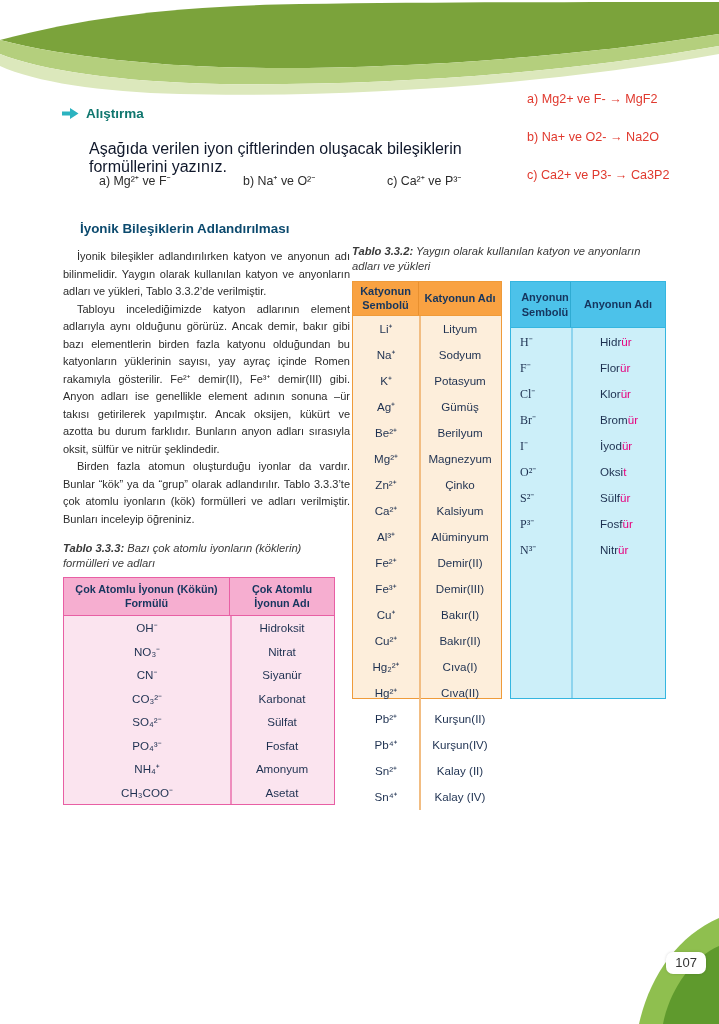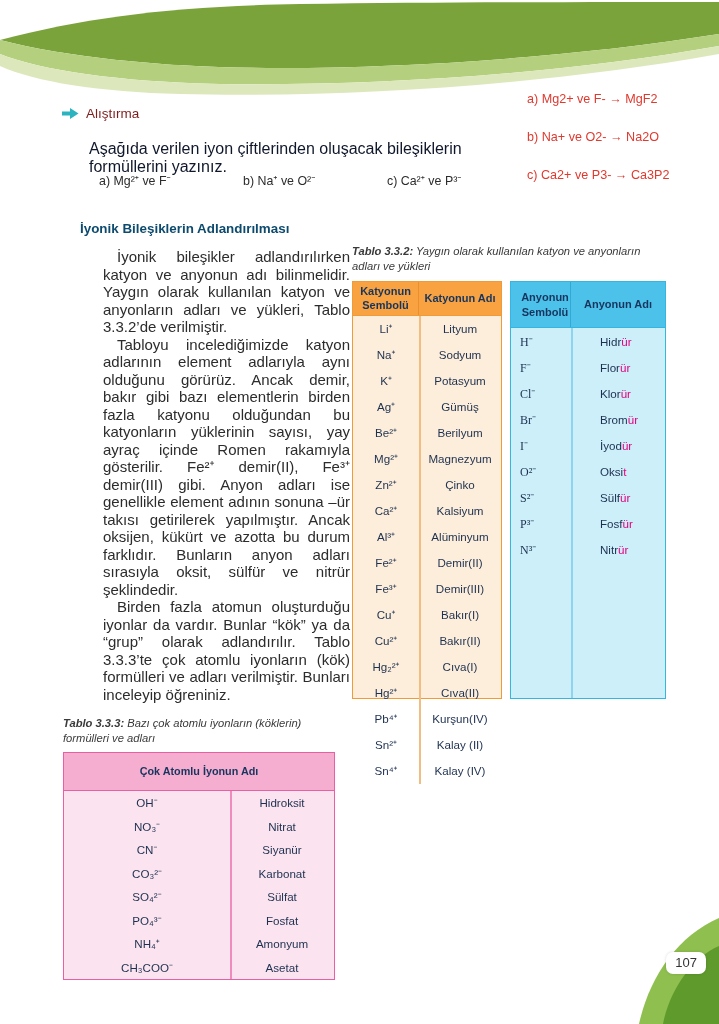--- a/index.html
+++ b/index.html
@@ -5,34 +5,34 @@
   * { box-sizing: border-box; margin: 0; padding: 0; }
   html,body { background:#e9e9e5; }
   body { font-family:"Liberation Sans", sans-serif; }
   .page { position:relative; width:719px; height:1024px; background:#ffffff; margin:0 auto; overflow:hidden; }
 
   
   .header-wave { position:absolute; top:0; left:0; display:block; }
 
   
   .exercise-head { position:absolute; left:62px; top:106px; display:flex; align-items:center; gap:7px; }
-  .exercise-label { font-weight:normal; font-size:13.5px; color:#7f1d1d; }
+  .exercise-label { font-weight:bold; font-size:13.5px; color:#0f766e; }
   .exercise-intro { position:absolute; left:89px; top:140px; width:420px; font-size:16px; color:#0f172a; }
   .exercise-items { position:absolute; left:99px; top:172px; display:flex; font-size:12.4px; color:#2c2c2c; }
   .exercise-items span.exi { width:144px; }
   .exercise-items span.exi:last-child { width:auto; }
 
   .answers { position:absolute; left:527px; top:92px; color:#e0392e; font-size:12.6px; }
   .answer-line { margin-bottom:24px; white-space:nowrap; }
 
   .section-title { position:absolute; left:80px; top:221px; font-size:13.4px; font-weight:bold; color:#0c4a6e; }
 
   
   .left-col { position:absolute; left:63px; top:248px; width:287px; }
-  .left-col p { font-size:15px; line-height:17.5px; text-align:justify; text-indent:14px; color:#2c2c2c;margin-left:40px; }
+  .left-col p { font-size:11px; line-height:17.5px; text-align:justify; text-indent:14px; color:#2c2c2c; }
 
   .caption { font-size:11.2px; font-style:italic; color:#3a3a3a; line-height:14.5px; }
   .caption .cap-label { font-weight:bold; }
   .cap-333 { margin-top:13px; }
 
   
   .poly-table { margin-top:7px; width:272px; border:1.6px solid #e85fa4; background:#fbe4ef; }
   .poly-head { display:flex; background:#f6aed0; border-bottom:1.6px solid #e85fa4; font-weight:bold; color:#15355e; font-size:10.8px; text-align:center; height:38px; }
   .poly-head .th { display:flex; align-items:center; justify-content:center; padding:2px 4px; line-height:1.25; }
   .poly-head .th.c1 { width:166px; border-right:1.6px solid #e85fa4; }
@@ -119,20 +119,21 @@
     <p>Tabloyu incelediğimizde katyon adlarının element adlarıyla aynı olduğunu görürüz. Ancak demir, bakır gibi bazı elementlerin birden fazla katyonu olduğundan bu katyonların yüklerinin sayısı, yay ayraç içinde Romen rakamıyla gösterilir. Fe²⁺ demir(II), Fe³⁺ demir(III) gibi. Anyon adları ise genellikle element adının sonuna –ür takısı getirilerek yapılmıştır. Ancak oksijen, kükürt ve azotta bu durum farklıdır. Bunların anyon adları sırasıyla oksit, sülfür ve nitrür şeklindedir.</p>
     <p>Birden fazla atomun oluşturduğu iyonlar da vardır. Bunlar “kök” ya da “grup” olarak adlandırılır. Tablo 3.3.3’te çok atomlu iyonların (kök) formülleri ve adları verilmiştir. Bunları inceleyip öğreniniz.</p>
 
     <div class="caption cap-333">
       <span class="cap-label">Tablo 3.3.3:</span>
       <span>Bazı çok atomlu iyonların (köklerin) formülleri ve adları</span>
     </div>
 
     <div class="poly-table">
       <div class="poly-head">
+        <div class="th c1">Çok Atomlu İyonun (Kökün) Formülü</div>
         <div class="th c2">Çok Atomlu İyonun Adı</div>
       </div>
       <div class="poly-body">
 
           <div class="tr">
             <div class="td c1">OH⁻</div>
             <div class="td c2">Hidroksit</div>
           </div>
 
           <div class="tr">
@@ -256,20 +257,24 @@
             <div class="tr">
               <div class="td c1">Hg₂²⁺</div>
               <div class="td c2">Cıva(I)</div>
             </div>
 
             <div class="tr">
               <div class="td c1">Hg²⁺</div>
               <div class="td c2">Cıva(II)</div>
             </div>
 
+            <div class="tr">
+              <div class="td c1">Pb²⁺</div>
+              <div class="td c2">Kurşun(II)</div>
+            </div>
 
             <div class="tr">
               <div class="td c1">Pb⁴⁺</div>
               <div class="td c2">Kurşun(IV)</div>
             </div>
 
             <div class="tr">
               <div class="td c1">Sn²⁺</div>
               <div class="td c2">Kalay (II)</div>
             </div>

